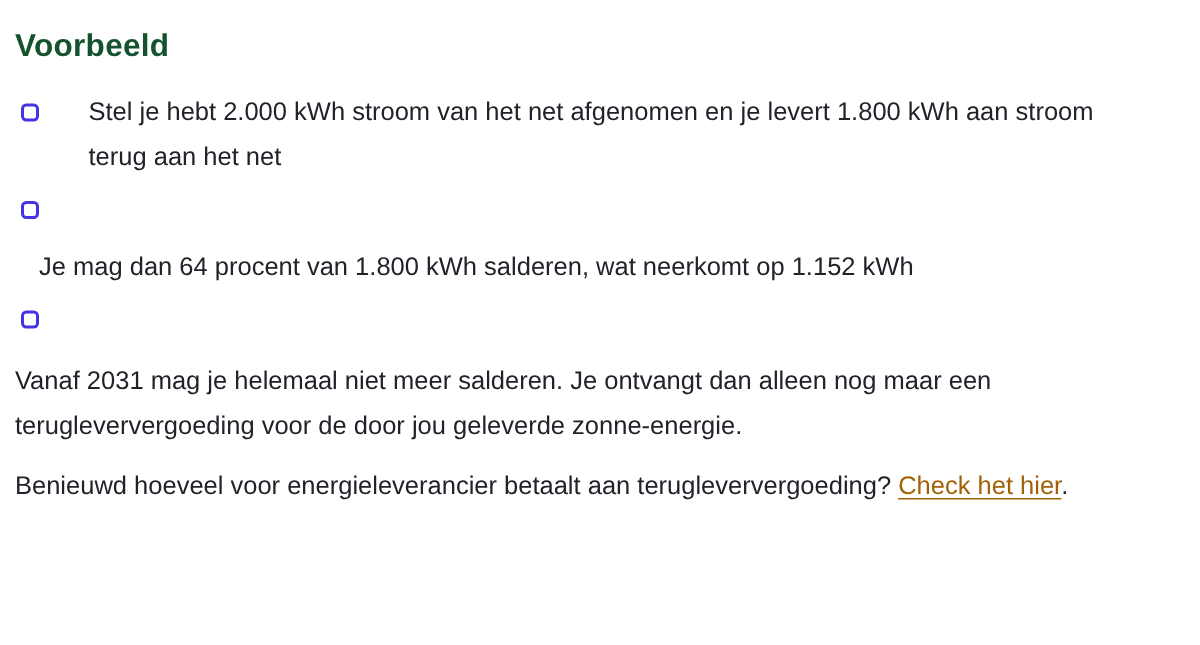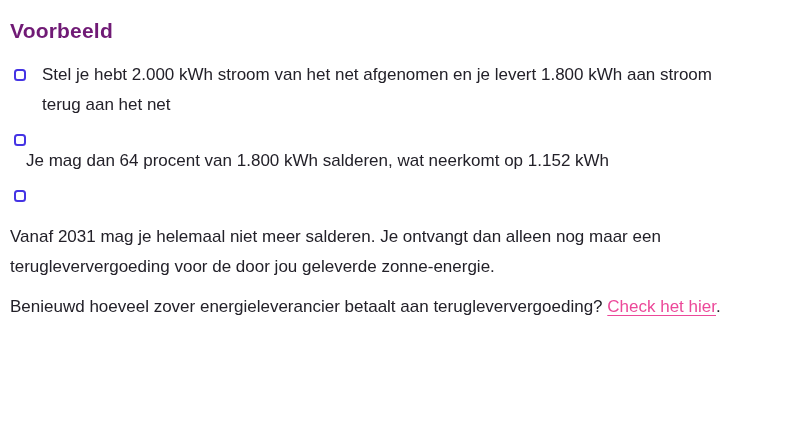--- a/index.html
+++ b/index.html
@@ -16,32 +16,33 @@
     font-family: "Liberation Sans", sans-serif;
     font-size: 17px;
     color: #232129;
     -webkit-font-smoothing: antialiased;
   }
   .section-heading {
     margin: 0 0 15px 0;
     font-size: 21px;
     line-height: 28px;
     font-weight: 700;
-    color: #701a75;
+    color: #14532d;
     letter-spacing: 0.2px;
   }
   ul.example-list {
     list-style: none;
     margin: 0;
     padding: 0;
   }
   ul.example-list li {
     display: flex;
     align-items: flex-start;
     line-height: 30px;
+    gap: 17px;
   }
   ul.example-list li + li {
     margin-top: 5px;
     flex-direction: column;
   }
   .square-bullet {
     flex: 0 0 auto;
     width: 12px;
     height: 12px;
     box-sizing: border-box;
@@ -61,21 +62,21 @@
     margin-top: 24px;
   }
   p.cta-paragraph {
     margin-top: 10px;
   }
   .bold-label {
     font-weight: 700;
     color: #1b1923;
   }
   a.inline-link {
-    color: #ec4899;
+    color: #a16207;
     text-decoration: underline;
     text-underline-offset: 2.5px;
     text-decoration-thickness: 1px;
     cursor: pointer;
   }
 </style>
 </head>
 <body>
 
 <div>
@@ -101,16 +102,16 @@
     </li>
   </ul>
 
 
   <p class="para">
     <span>Vanaf 2031 mag je helemaal niet meer salderen. Je ontvangt dan alleen nog maar een</span><br>
     <span>terugleververgoeding voor de door jou geleverde zonne-energie.</span>
   </p>
 
   <p class="para cta-paragraph">
-    <span>Benieuwd hoeveel zover energieleverancier betaalt aan terugleververgoeding? </span><a class="inline-link" href="#">Check het hier</a><span>.</span>
+    <span>Benieuwd hoeveel voor energieleverancier betaalt aan terugleververgoeding? </span><a class="inline-link" href="#">Check het hier</a><span>.</span>
   </p>
 
 </div>
 
 </body></html>

